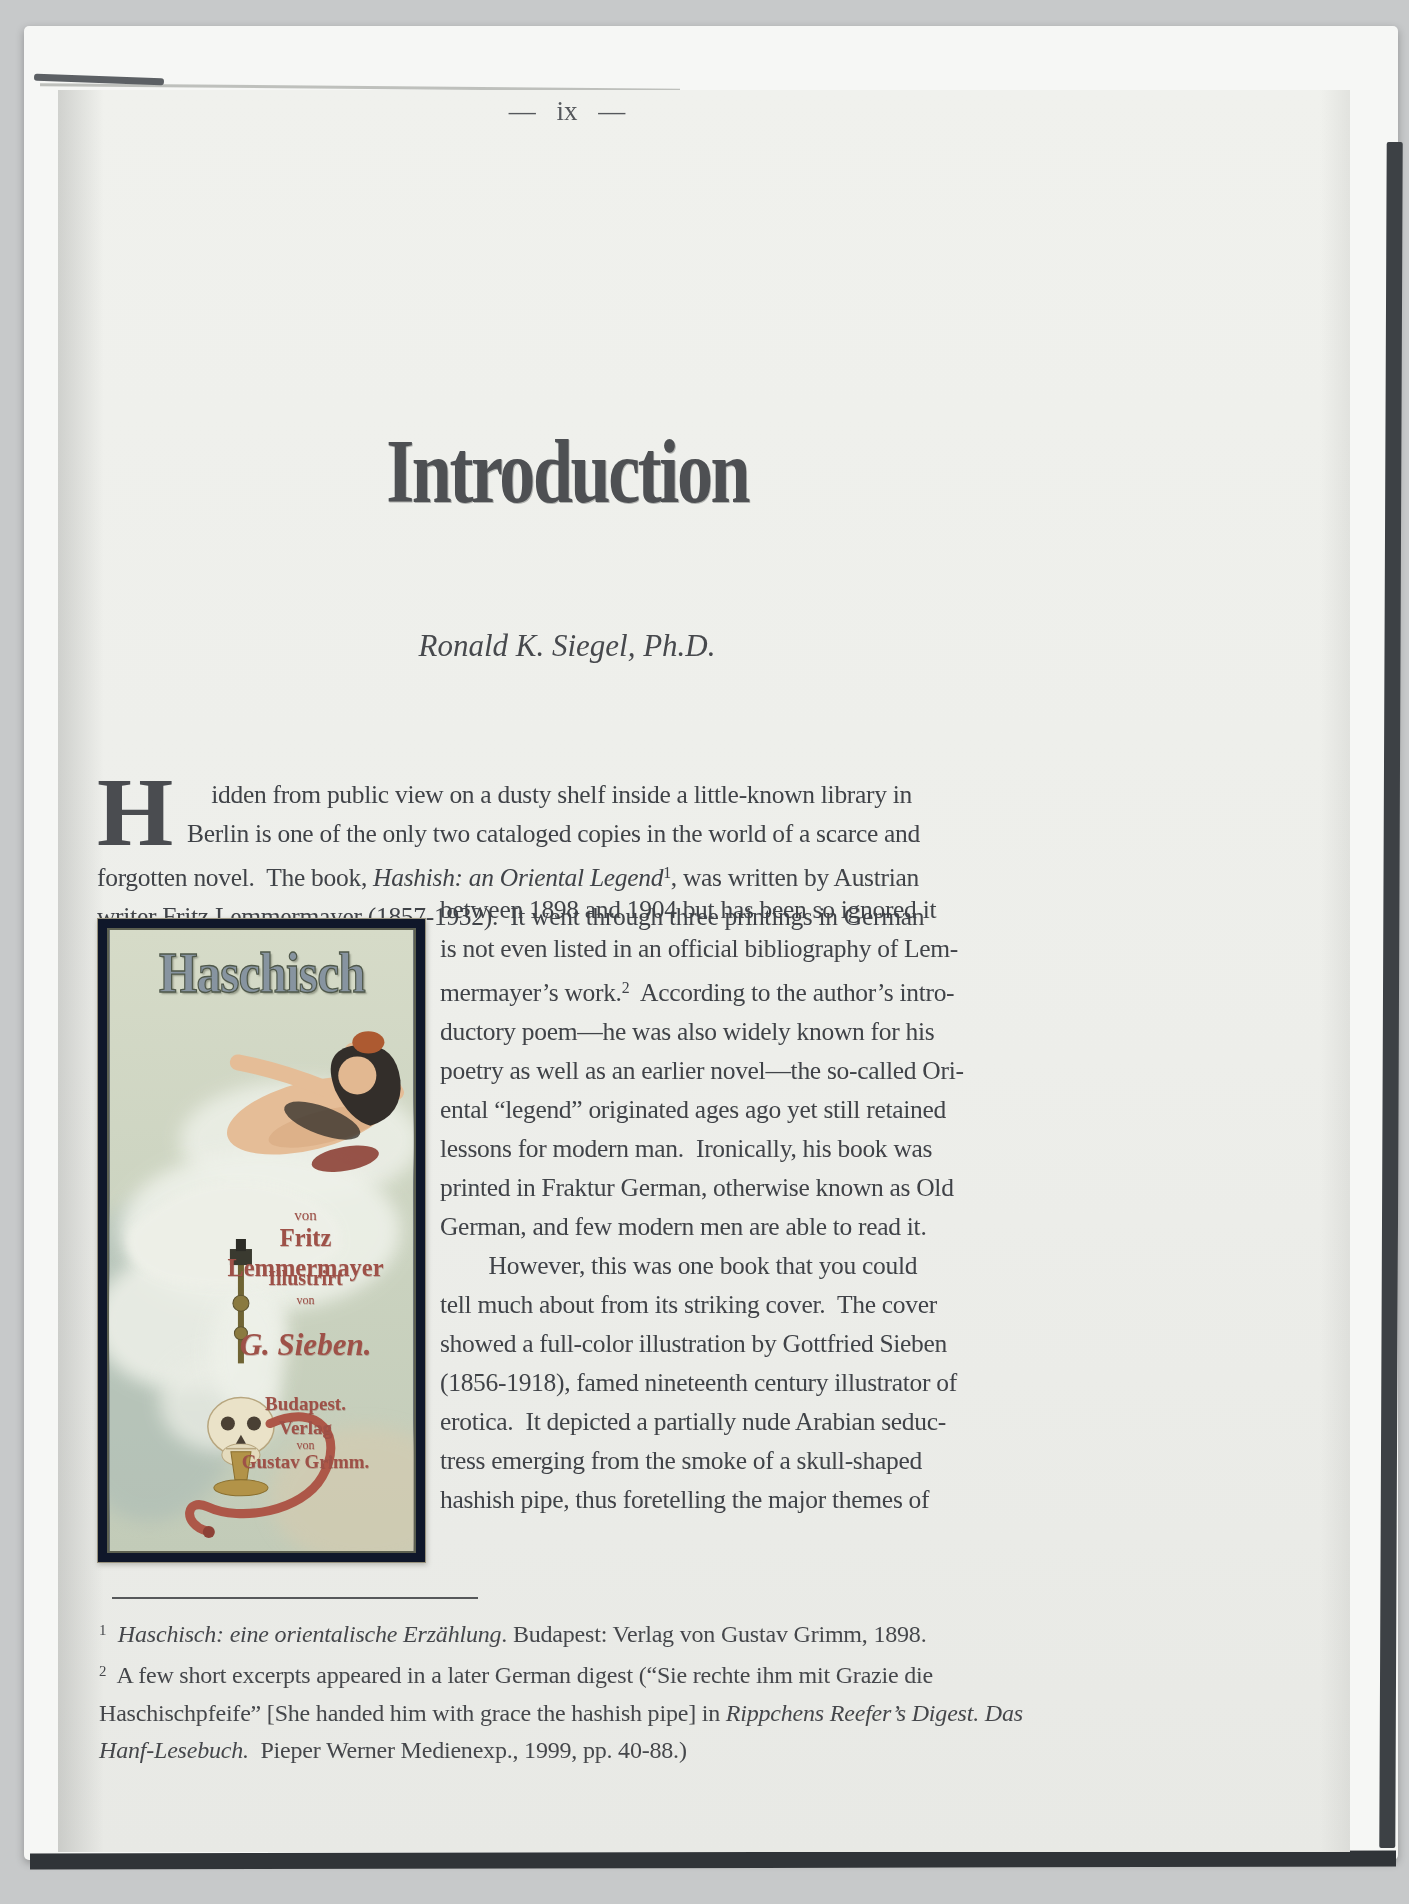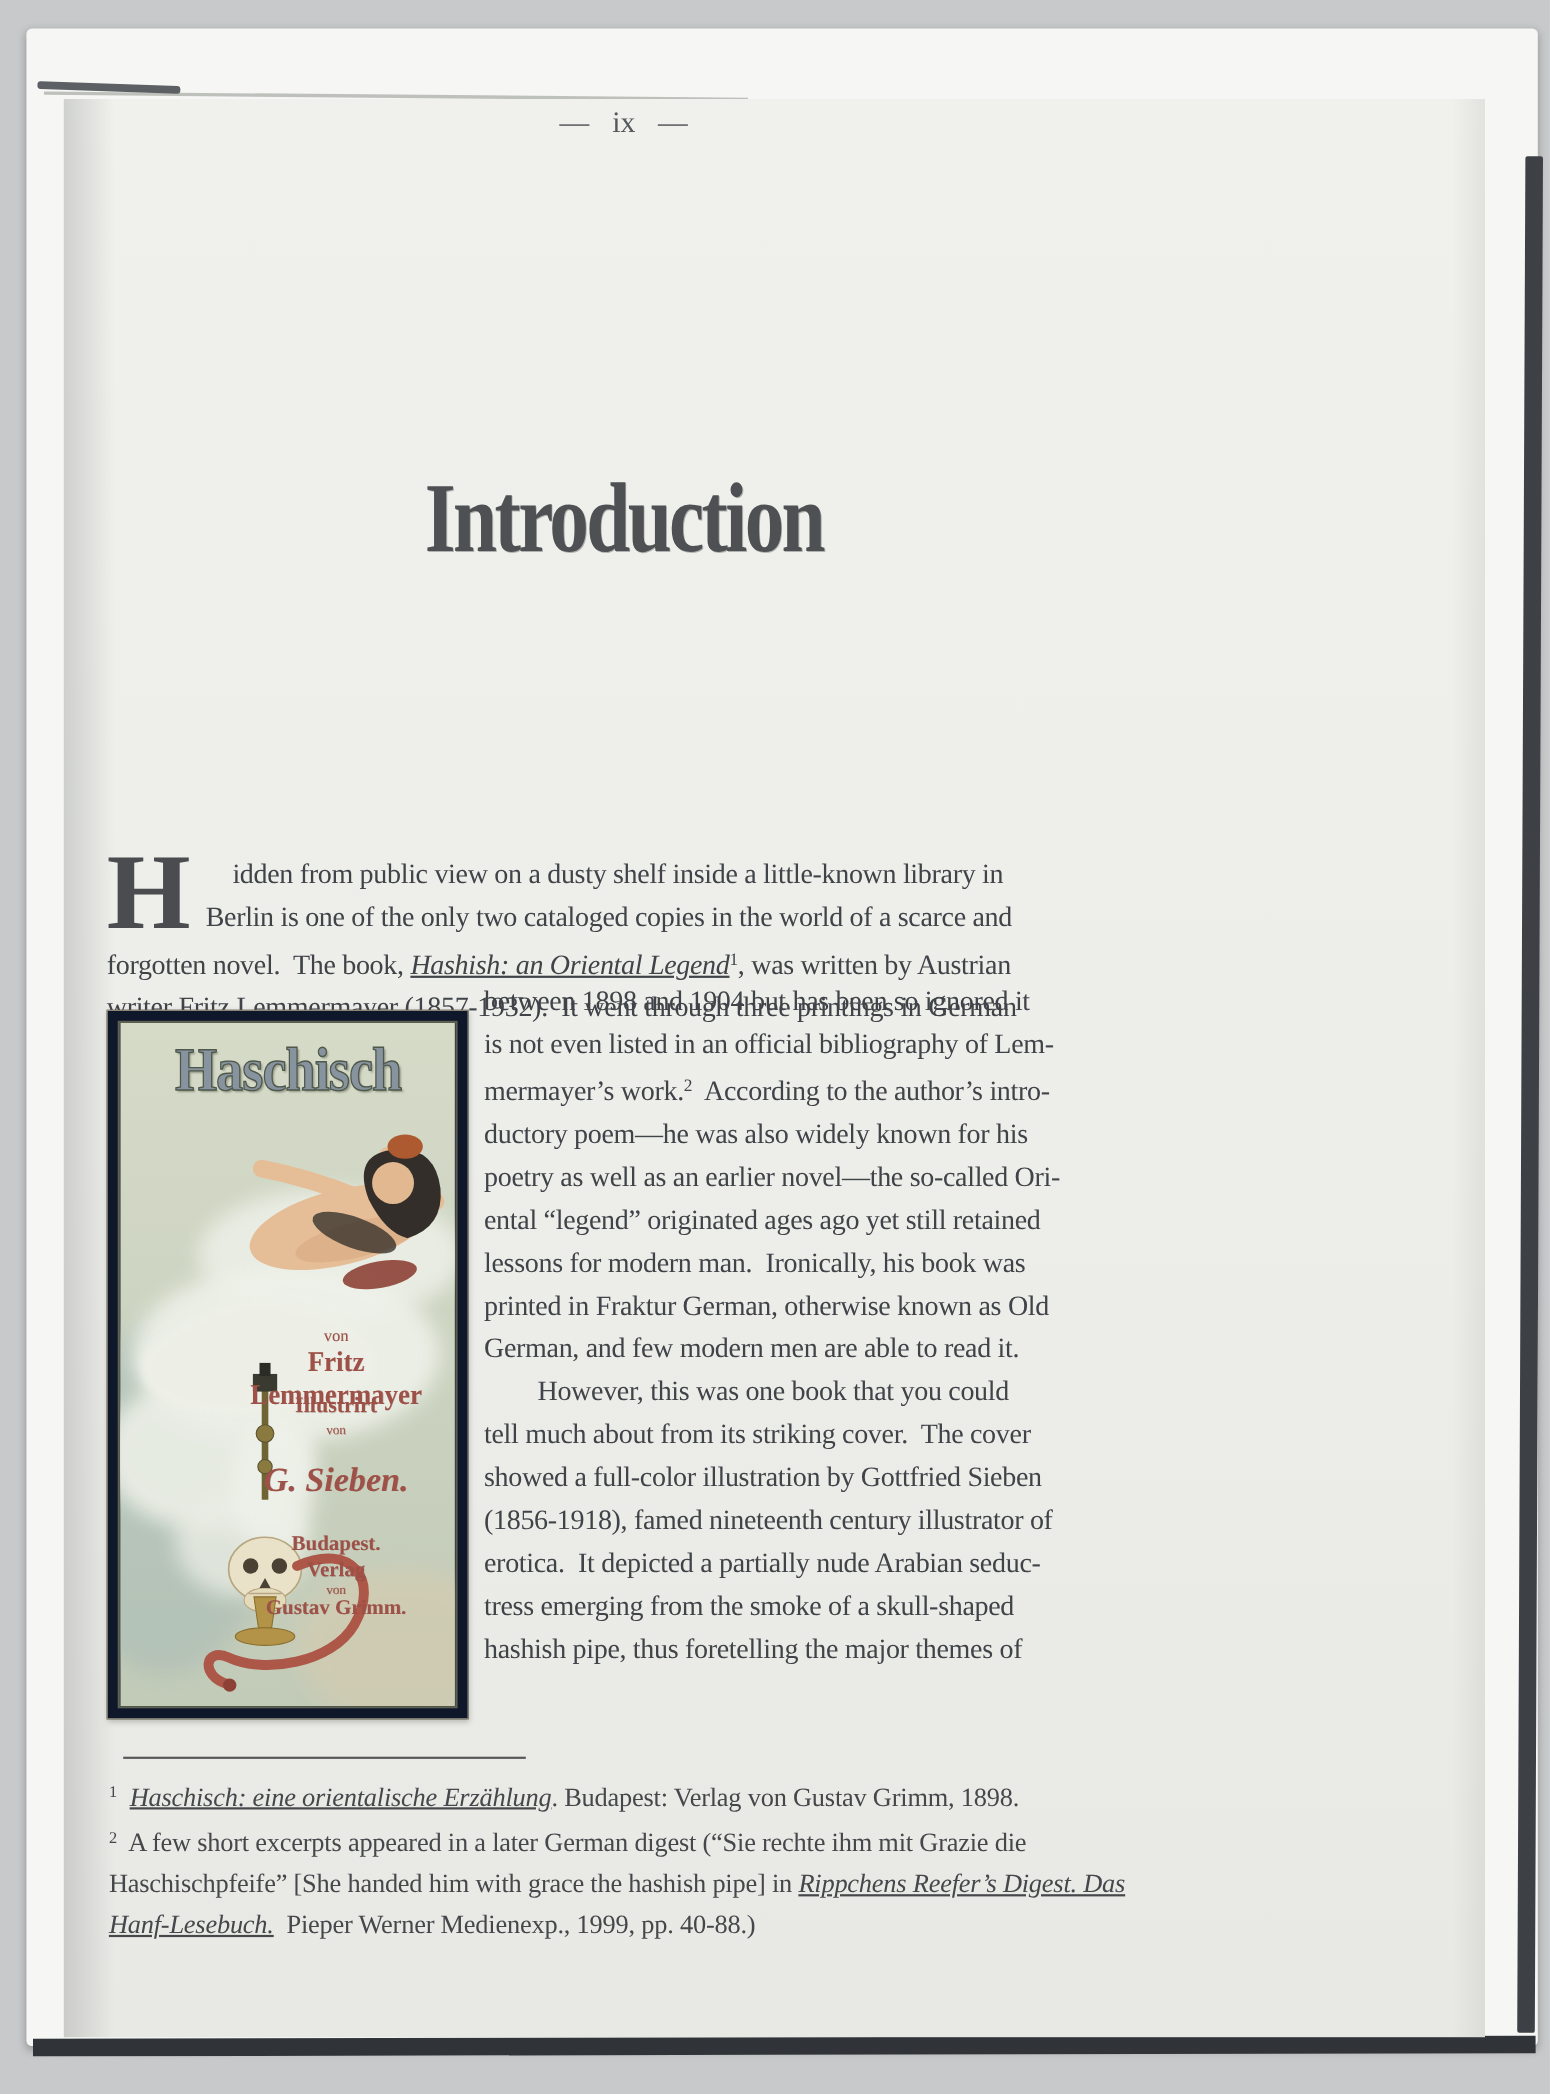--- a/index.html
+++ b/index.html
@@ -20,21 +20,21 @@
   .folio{position:absolute;left:97px;top:96px;width:940px;text-align:center;font-size:27px;color:#55585c;word-spacing:14px;}
   .chapter-title{position:absolute;left:97px;top:420px;width:940px;text-align:center;color:#4e5053;}
   .chapter-title span{display:inline-block;font-size:90px;font-weight:bold;letter-spacing:-3px;transform:scaleX(.8);text-shadow:1px 1px 0 rgba(60,62,64,.35);}
   .byline-by{position:absolute;left:97px;top:585px;width:940px;text-align:center;font-size:30px;font-style:italic;color:#47494d;}
   .byline-author{position:absolute;left:97px;top:628px;width:940px;text-align:center;font-size:31px;font-style:italic;color:#47494d;}
 
   .bodytext{font-size:25.5px;line-height:39px;color:#404348;letter-spacing:-0.3px;white-space:pre-wrap;}
   .para1{position:absolute;left:97px;top:736px;width:940px;}
   .dropcap{float:left;font-size:98px;line-height:74px;height:76px;padding-right:14px;font-weight:bold;color:#4a4c50;}
   .content-flow{position:absolute;left:97px;top:890px;width:940px;}
-  .seg-i{font-style:italic;text-decoration:underline;}
+  .seg-i{font-style:italic;}
   .seg-sup{font-size:.62em;vertical-align:.5em;}
 
   .footnote-rule{position:absolute;left:112px;top:1597px;width:366px;height:2px;background:#56585a;}
   .footnotes{position:absolute;left:99px;top:1612px;width:965px;font-size:24px;line-height:37px;color:#45474b;letter-spacing:-0.2px;white-space:pre-wrap;}
 
   
   .cover{float:left;width:327px;height:643px;margin:28px 14px 0 0;position:relative;background:#0f172a;box-shadow:1px 2px 5px rgba(90,90,80,.35);border:1px solid #97917c;}
   .cover-art{position:absolute;left:9px;top:9px;right:9px;bottom:9px;border:2px solid #5c6050;overflow:hidden;}
   .cover-art svg{display:block;width:100%;height:100%;}
   .cover-title{position:absolute;left:0;top:22px;width:100%;text-align:center;color:#8794a0;}
@@ -62,20 +62,21 @@
   <div class="cover-sliver"></div>
 
   <div class="page"></div>
 
   <div class="folio">— ix —</div>
 
   <div class="chapter-title">
     <span>Introduction</span>
   </div>
 
+  <div class="byline-author">Ronald K. Siegel, Ph.D.</div>
 
   <div class="para1 bodytext">
     <span class="dropcap">H</span><span><span>idden from public view on a dusty shelf inside a little-known library in
 Berlin is one of the only two cataloged copies in the world of a scarce and
 forgotten novel.  The book, </span><span class="seg-i">Hashish: an Oriental Legend</span><span class="seg-sup">1</span><span>, was written by Austrian
 writer Fritz Lemmermayer (1857-1932).  It went through three printings in German</span></span>
   </div>
 
   <div class="content-flow">
 

